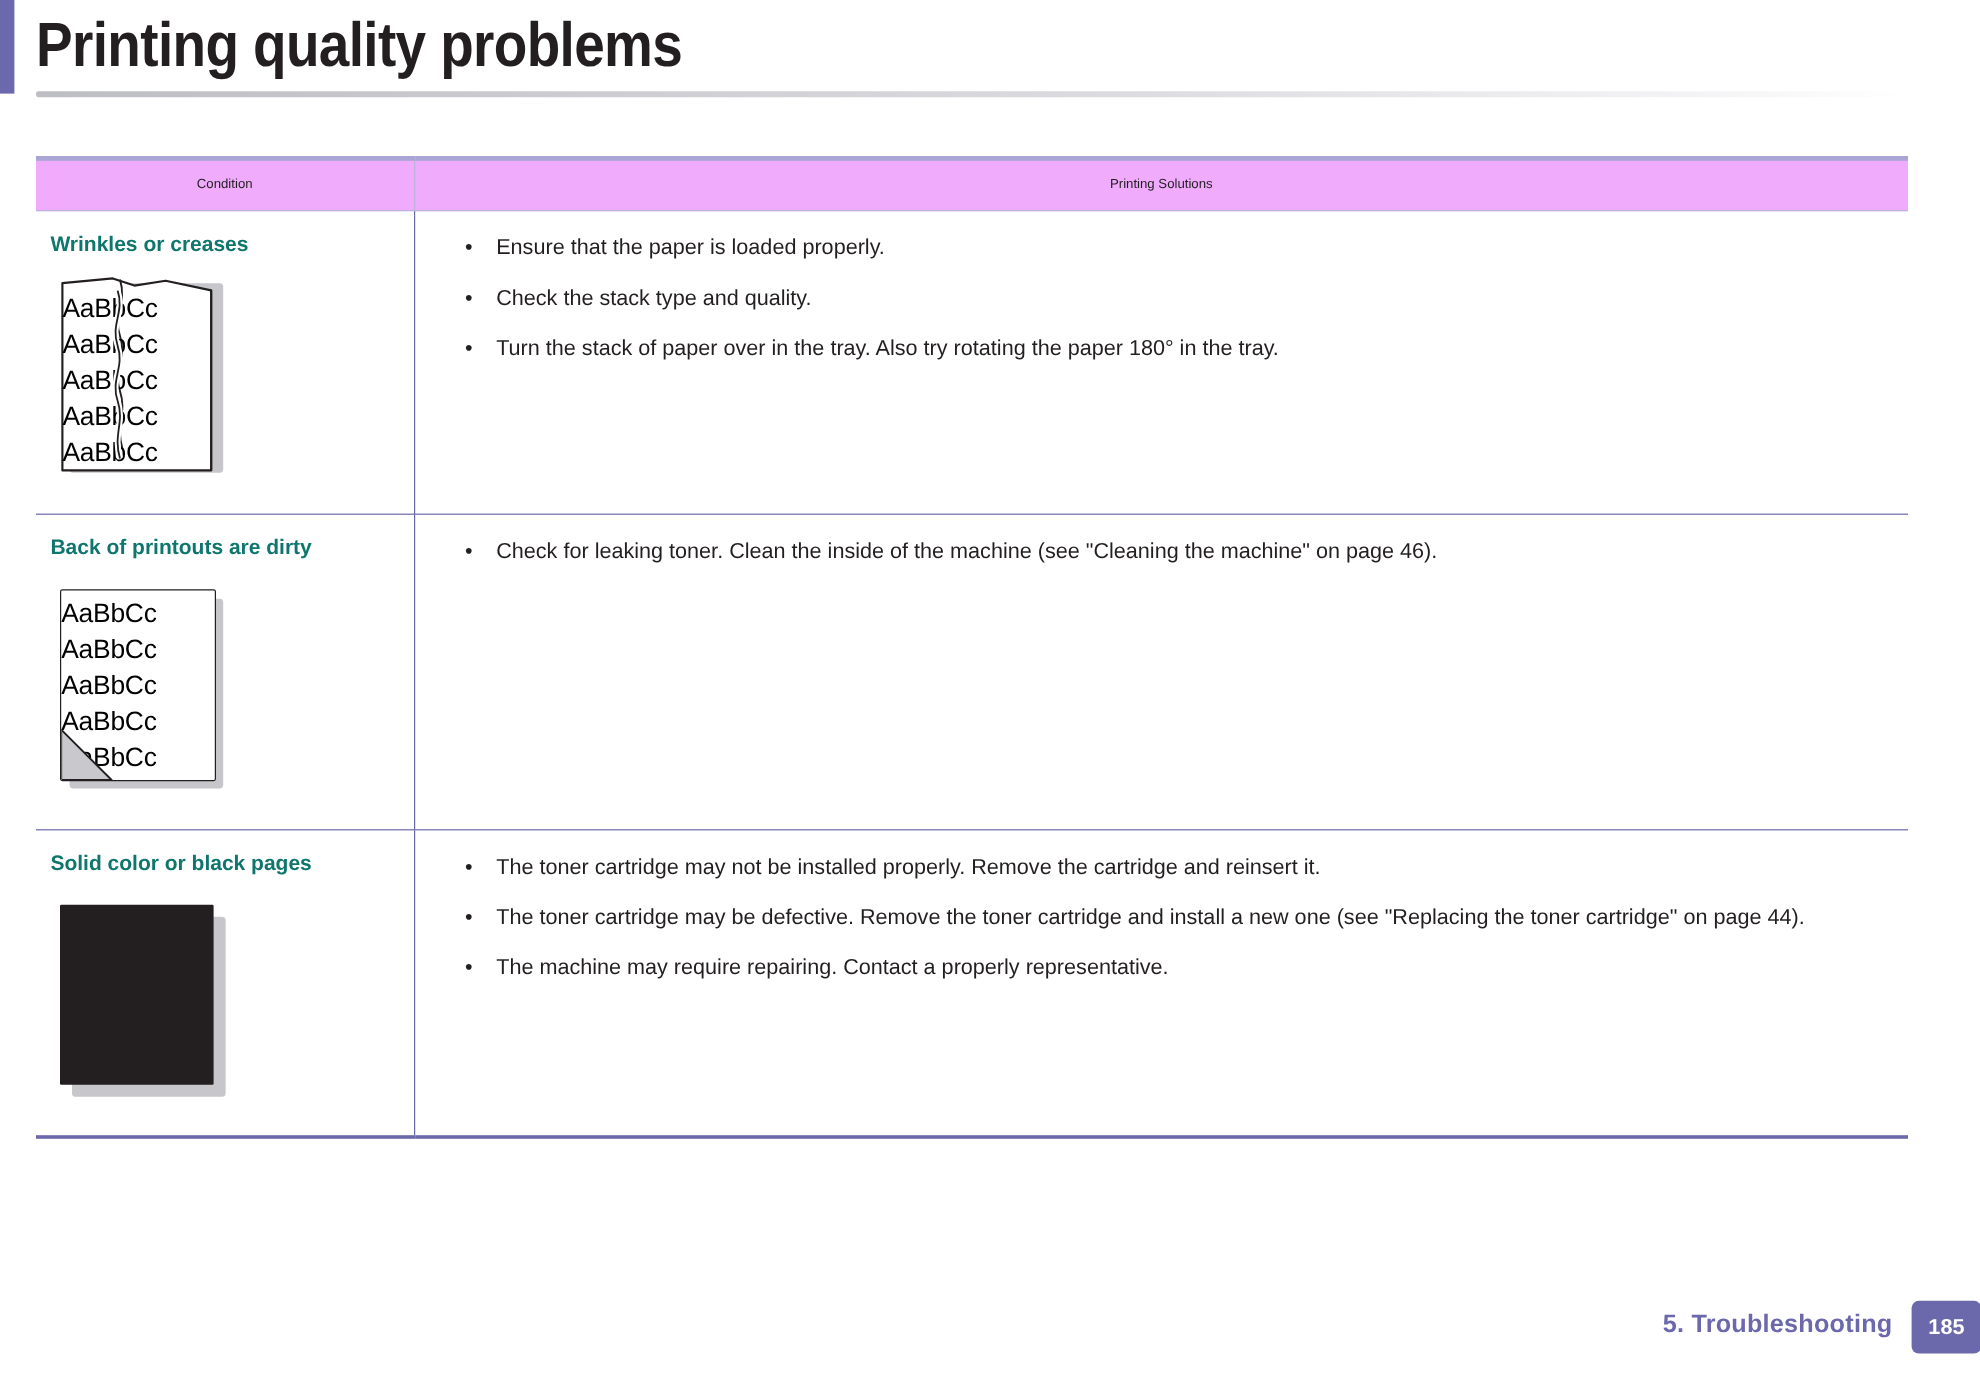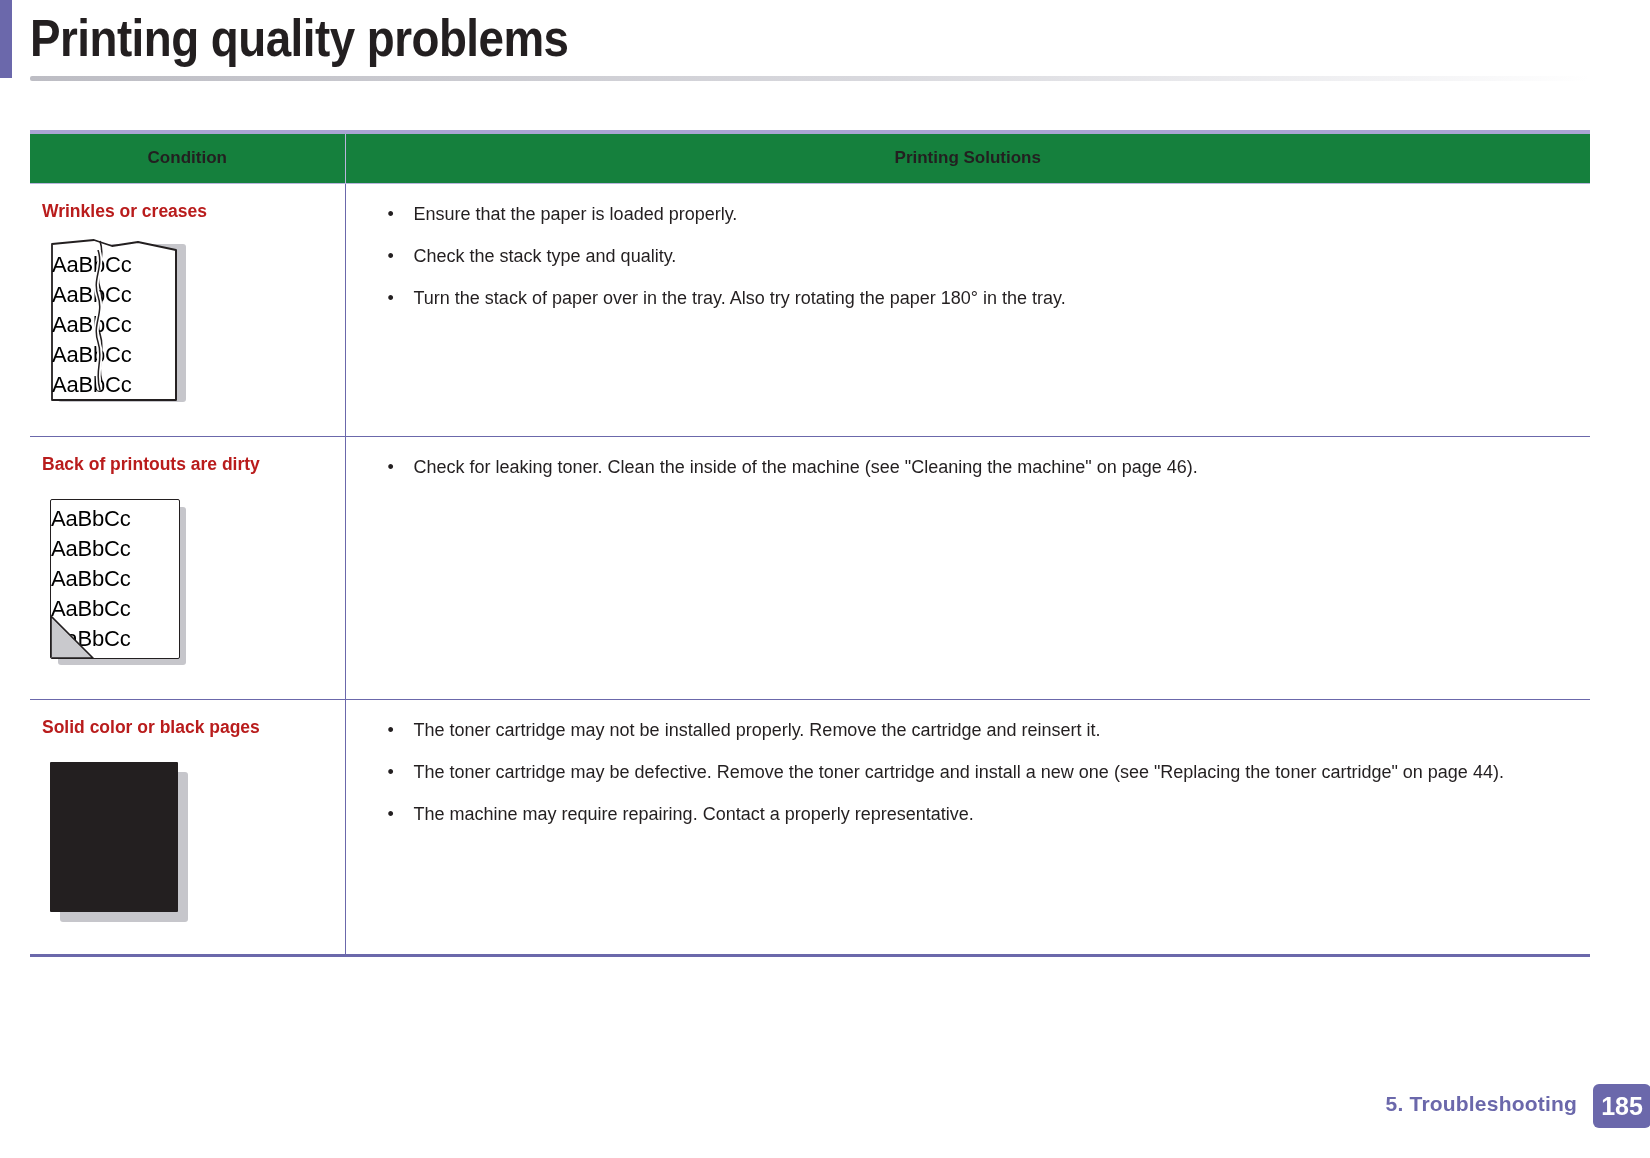--- a/index.html
+++ b/index.html
@@ -61,25 +61,25 @@
     left: 30px;
     top: 130px;
     width: 1560px;
     border-collapse: collapse;
     table-layout: fixed;
   }
   .qtable col.c-cond { width: 315px; }
   .qtable col.c-sol  { width: 1245px; }
 
   .qtable thead th {
-    background: #15803d;
+    background: #f0abfc;
     border-top: 4px solid #a9a5d4;
     border-bottom: 1px solid #b9b5dd;
-    font-size: 17px;
-    font-weight: bold;
+    font-size: 11px;
+    font-weight: normal;
     color: #231f20;
     padding: 14px 0 15px 0;
     text-align: center;
   }
   .qtable thead th.th-cond {
     border-right: 1px solid #b9b5dd;
   }
 
   .qtable tbody td {
     border-bottom: 1px solid #6b68ab;
@@ -93,21 +93,21 @@
     border-right: 1px solid #6b68ab;
     padding: 16px 12px 22px 12px;
   }
   .qtable tbody td.sol-cell {
     padding: 16px 16px 22px 36px;
   }
 
   .cond-title {
     font-size: 17.5px;
     font-weight: bold;
-    color: #b91c1c;
+    color: #0f766e;
     line-height: 22px;
     margin: 0 0 12px 0;
   }
 
   
   .bullets { margin: 0; padding: 0; list-style: none; }
   .bullets li {
     position: relative;
     padding-left: 32px;
     margin-bottom: 14px;
@@ -225,21 +225,21 @@
   }
   .footer-pageno {
     position: absolute;
     right: 12px;
     top: 0;
     min-width: 58px;
     height: 44px;
     background: #6b68ab;
     border-radius: 6px;
     color: #ffffff;
-    font-size: 25px;
+    font-size: 18px;
     font-weight: bold;
     text-align: center;
     line-height: 44px;
     margin-left: 26px;
   }
 </style>
 </head>
 <body>
 
 <div class="page-header">

